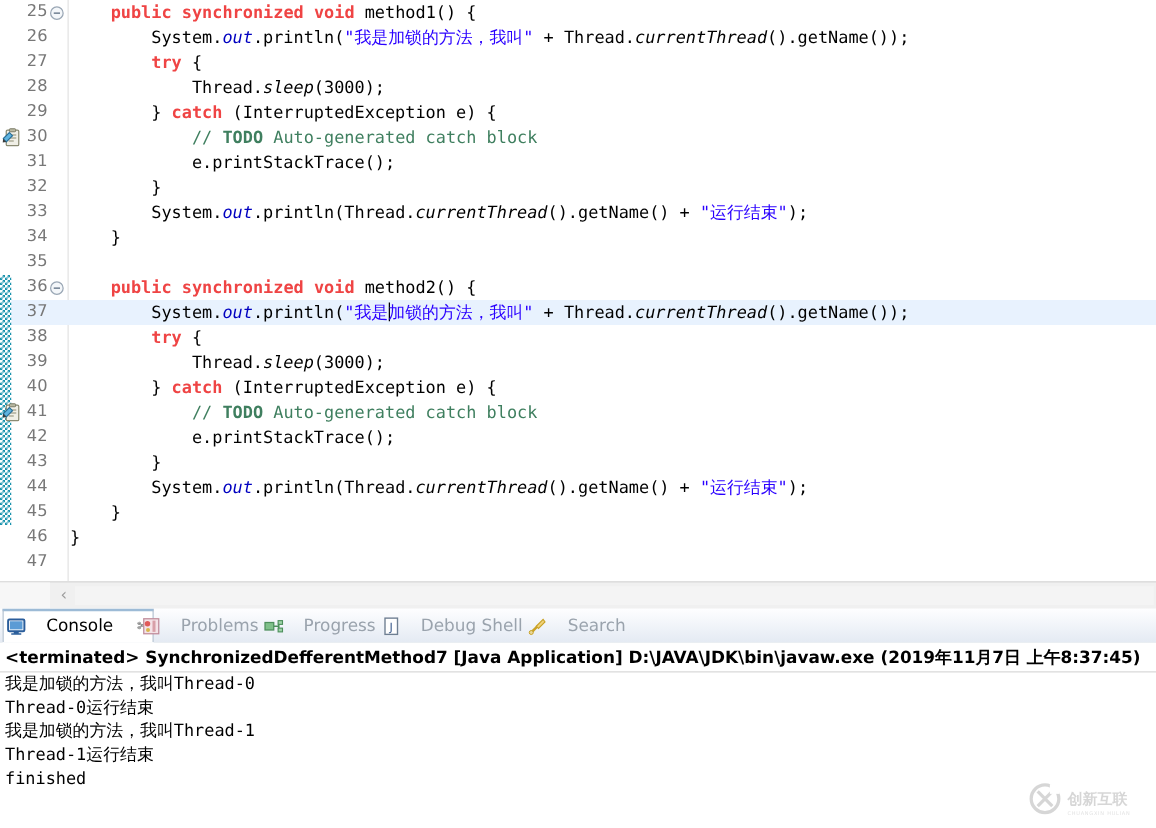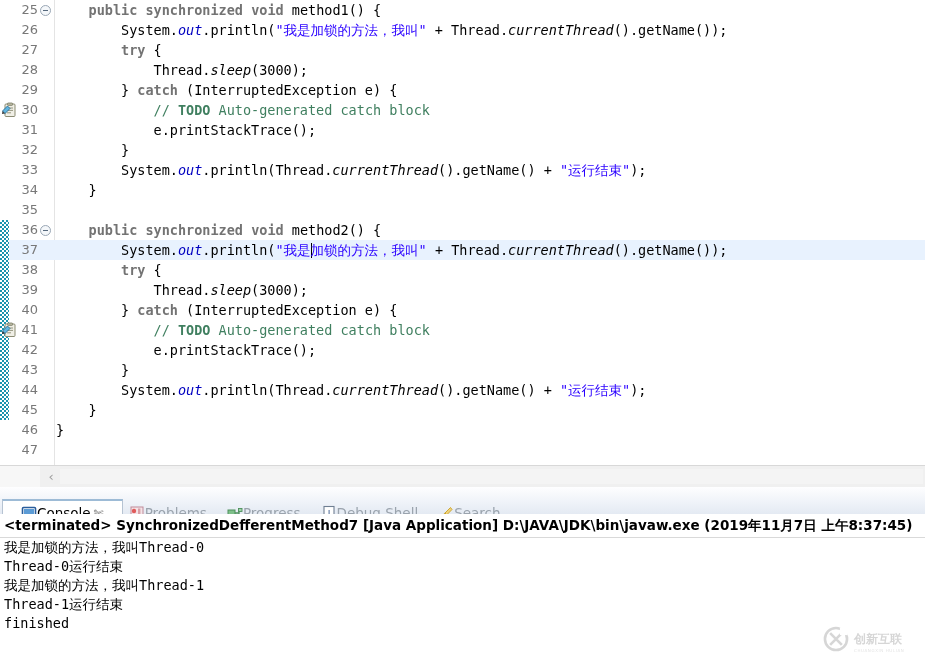--- a/index.html
+++ b/index.html
@@ -100,21 +100,21 @@
   .sep {
     position: absolute;
     left: 54px;
     top: 0;
     width: 1px;
     height: 465px;
     background: #e4e4e4;
   }
 
   
-  .kw   { color: #737373; font-weight: bold; }
+  .kw   { color: #ef4444; font-weight: bold; }
   .str  { color: #2a00ff; }
   .cmt  { color: #3f7f5f; }
   .todo { color: #3f7f5f; font-weight: bold; }
   .fld  { color: #0000c0; font-weight: normal; font-style: italic; }
   .mth  { font-style: italic; }
 
   .caret {
     display: inline-block;
     width: 0;
     border-left: 1px solid #000;
@@ -170,26 +170,26 @@
     background: #ffffff;
   }
   .tabbar {
     position: relative;
     height: 27px;
     background: linear-gradient(to bottom, #fefeff 0%, #eef2f8 60%, #e4eaf3 100%);
     border-bottom: 1px solid #b6c3d2;
   }
   .tab {
     position: absolute;
-    top: 12px;
+    top: 0;
     height: 27px;
     display: flex;
     align-items: center;
-    gap: 0;
-    padding: 0 18px;
+    gap: 16px;
+    padding: 0 2px;
     font-family: "DejaVu Sans", sans-serif;
     font-size: 13.5px;
     color: #9aa3ad;
     white-space: nowrap;
   }
   .tab.active {
     color: #000000;
     background: #ffffff;
     border-top: 2px solid #9dbbd6;
     border-left: 1px solid #b6c3d2;

